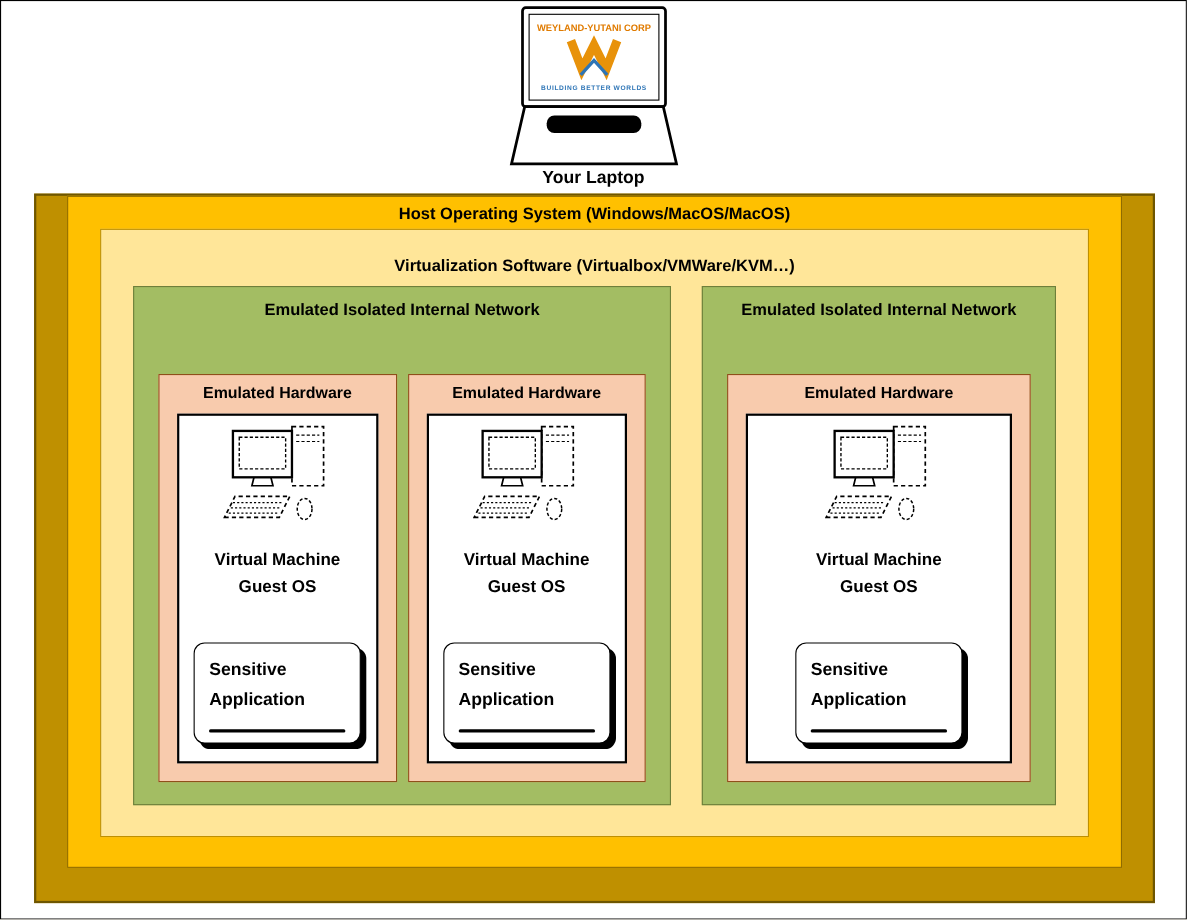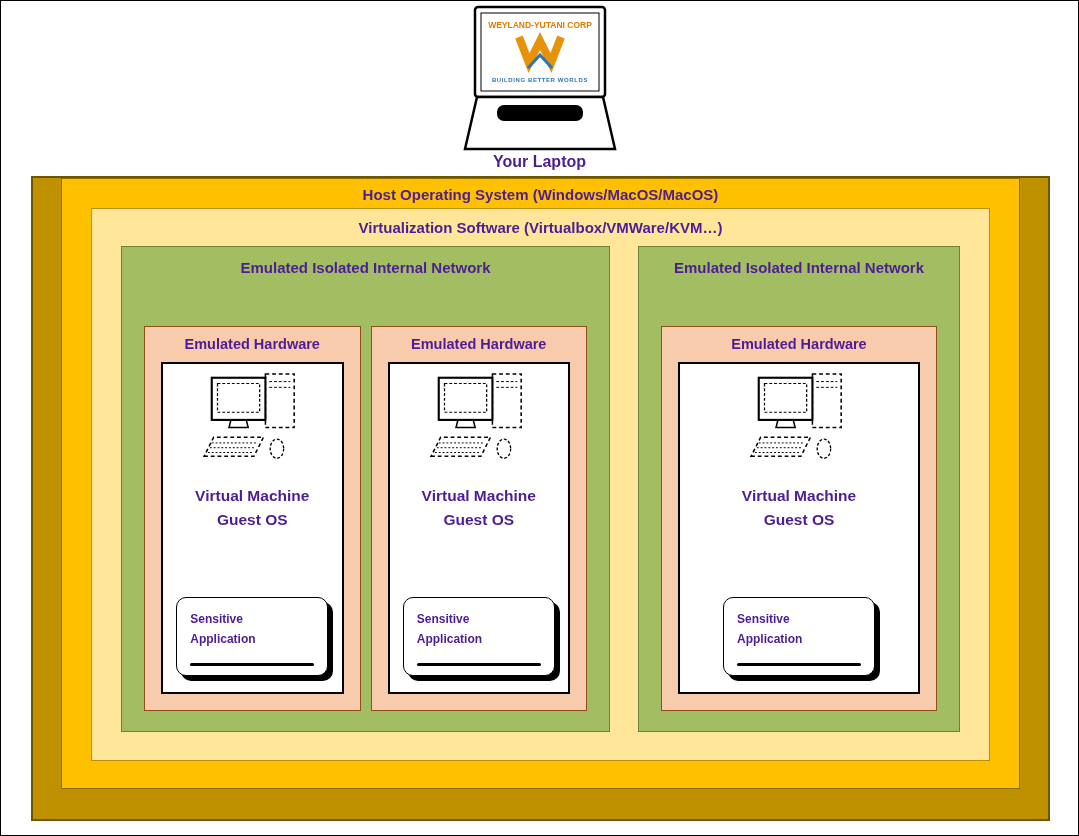--- a/index.html
+++ b/index.html
@@ -3,21 +3,21 @@
 <meta charset="utf-8">
 <style>
   * { box-sizing: border-box; margin: 0; padding: 0; }
   html,body { background:#fff; }
   .canvas {
     position: relative;
     width: 1079px; height: 836px;
     background: #ffffff;
     border: 1px solid #000;
     font-family: "Liberation Sans", sans-serif;
-    color: #4c1d95;
+    color: #000000;
     overflow: hidden;
   }
   
   .laptop-wrap {
     position: absolute; top: 4px; left: 50%; transform: translateX(-50%);
     width: 210px; height: 146px;
   }
   .laptop-label {
     position: absolute; top: 152px; left: 0; width: 100%;
     text-align: center; font-weight: 700; font-size: 16px;
@@ -37,21 +37,21 @@
   .host-os {
     flex: 1; background: #FFC000; border: 1.8px solid #8F6C00;
     display: flex; flex-direction: column;
     padding: 0 29px 27px;
   }
   .virtualization {
     flex: 1; background: #FFE699; border: 1.5px solid #BF9000;
     display: flex; flex-direction: column;
     padding: 0 29px 28px;
   }
-  .virtualization > .layer-label { padding: 10px 0 10px; }
+  .virtualization > .layer-label { padding: 24px 0 10px; }
   .networks-row { flex: 1; display: flex; gap: 28px; }
   .network {
     background: #A3BD63; border: 1.5px solid #6E7F3A;
     display: flex; flex-direction: column;
   }
   .network-left  { width: 508px; }
   .network-right { flex: 1; }
   .network-label {
     text-align: center; font-weight: 700; font-size: 15px;
     padding: 12px 0 0; flex: none;
@@ -80,21 +80,21 @@
   .guest-label {
     text-align: center; font-weight: 700; font-size: 15.5px;
     line-height: 1.55; margin: 20px 0 12px;
   }
   .app-box {
     margin-top: auto;
     width: 152px;
     background: #fff; border: 1.6px solid #000; border-radius: 10px;
     box-shadow: 5px 5px 0 #000;
     padding: 12px 13px 9px;
-    font-weight: 700; font-size: 12px; line-height: 1.65;
+    font-weight: 700; font-size: 16px; line-height: 1.65;
   }
   .app-line {
     height: 3px; background: #000; margin-top: 13px; border-radius: 2px;
   }
   .defs-svg { position: absolute; width: 0; height: 0; }
 </style>
 </head>
 <body>
 
 <svg class="defs-svg" aria-hidden="true">

